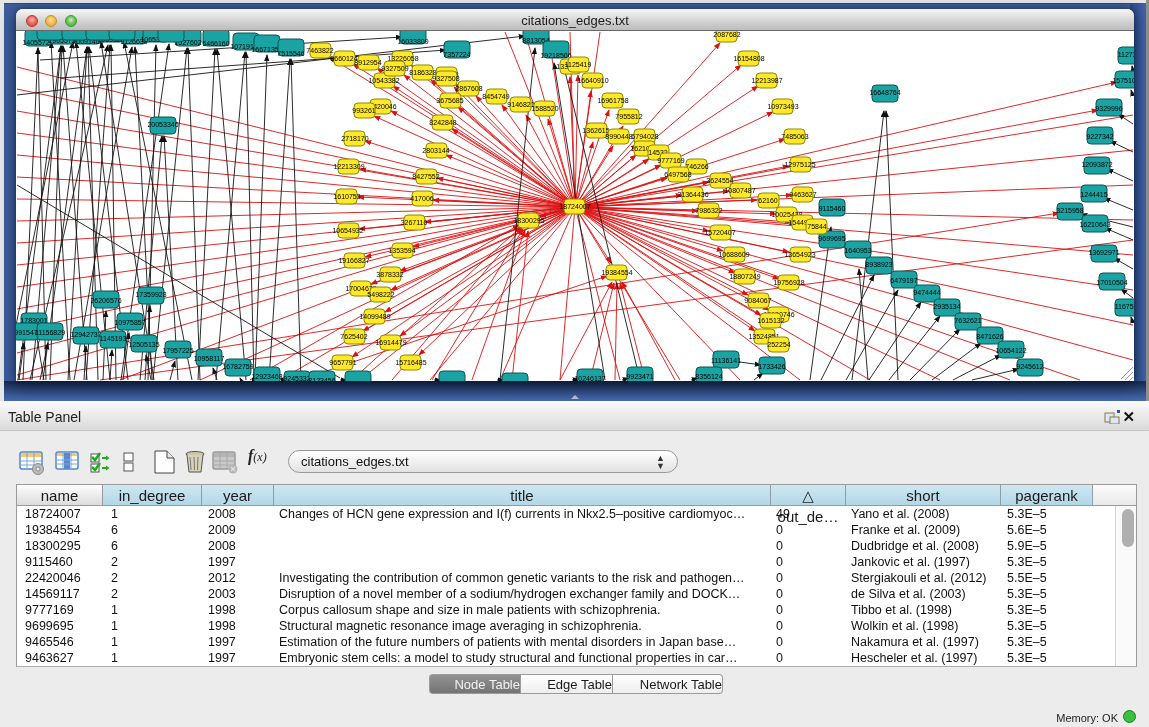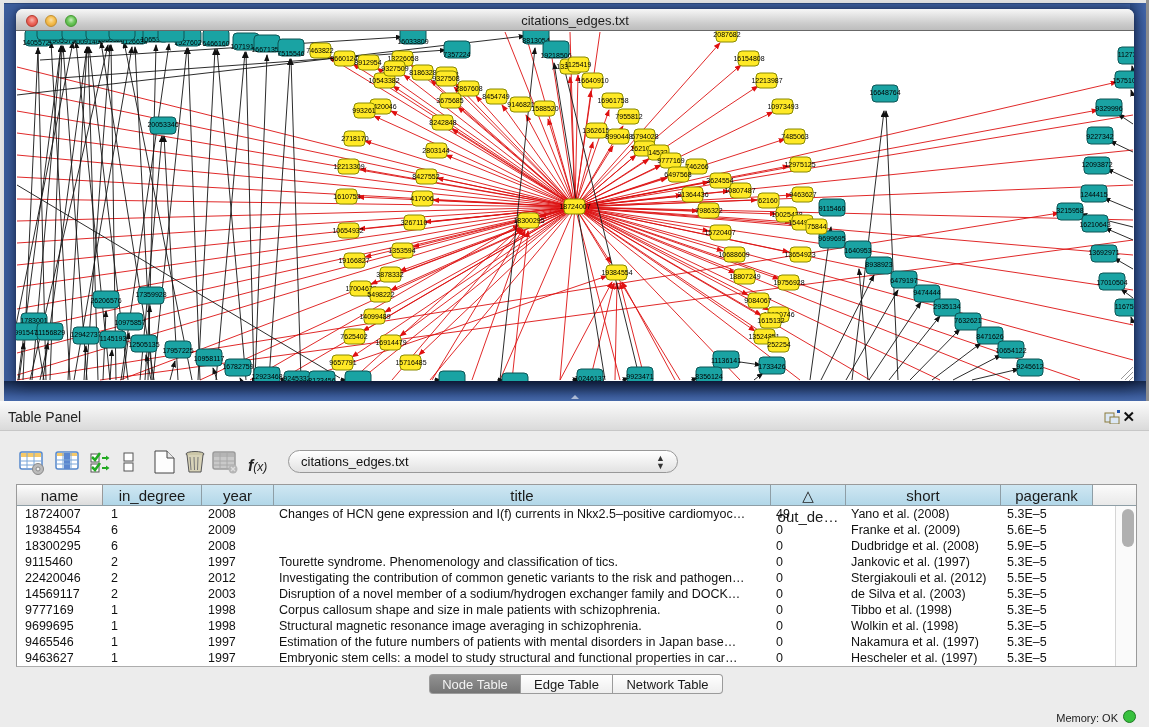--- a/index.html
+++ b/index.html
@@ -55,21 +55,21 @@
 .c1{left:94px;width:90px}
 .c2{left:191px;width:66px}
 .c3{left:262px;width:492px}
 .c4{left:759px;width:70px}
 .c5{left:834px;width:150px}
 .c6{left:990px;width:86px}
 #vsb{position:absolute;left:1098px;top:21px;width:21px;height:160px;background:#fafafa;border-left:1px solid #d5d5d5}
 #vsb .th{position:absolute;left:6px;top:3px;width:12px;height:38px;border-radius:6px;background:#b0b0b0}
 
 #tabs{position:absolute;left:429px;top:273px;width:295px;height:22px;font-size:13px}
-#tabs div{position:absolute;top:0;height:20px;line-height:20px;text-align:center;border:1px solid #9b9b9b}
+#tabs div{position:absolute;top:0;height:20px;line-height:20px;text-align:right;border:1px solid #9b9b9b}
 #tabs .t0{left:0;width:91px;background:linear-gradient(#929292,#747474);color:#f3f3f3;border-radius:4px 0 0 4px;border-right:none}
 #tabs .t1{left:91px;width:93px;background:linear-gradient(#ffffff,#eeeeee);color:#1a1a1a}
 #tabs .t2{left:184px;width:110px;background:linear-gradient(#ffffff,#eeeeee);color:#1a1a1a;border-radius:0 4px 4px 0;border-left:none}
 
 #mem{position:absolute;right:31px;top:311px;font-size:11px;color:#222}
 #memdot{position:absolute;right:13px;top:309px;width:13px;height:13px;border-radius:50%;background:#38c13e;border:1px solid #1f7a24}
 </style></head><body>
 <div id="app">
 <div id="blue">
       <div class="shTop"></div>
@@ -655,21 +655,21 @@
           <path d="M4 5l2 17h12l2-17" fill="#d8d3b8" stroke="#555"></path>
           <path d="M7 7l1 13M11 7l.5 13M15 7l-.5 13" stroke="#777"></path>
         </svg>
   <svg class="ic" style="left:212px" width="28" height="26">
           <rect x="1" y="2" width="22" height="17" rx="2" fill="#c9c9c9" stroke="#9a9a9a" stroke-width="1.5"></rect>
           <rect x="2" y="3" width="20" height="4" fill="#b5b5b5"></rect>
           <path d="M2 11h20M2 15h20M8 3v16M15 3v16" stroke="#a8a8a8"></path>
           <circle cx="21" cy="19" r="4.5" fill="#b5b5b5"></circle>
           <path d="M19 17l4 4M23 17l-4 4" stroke="#ddd" stroke-width="1.4"></path>
         </svg>
-  <span class="ic" style="left:248px;top:25px;font-size:16px;font-style:italic;color:#222;font-family:Liberation Sans, sans-serif"><b>f</b><span style="font-size:12px">(x)</span></span>
+  <span class="ic" style="left:248px;top:15px;font-size:16px;font-style:italic;color:#222;font-family:Liberation Serif, serif"><b>f</b><span style="font-size:12px">(x)</span></span>
   <div id="combo">citations_edges.txt<span class="arr">▲<br>▼</span></div>
  </div>
  <div id="tbl">
   <div id="thead">
    <div class="h0">name</div>
           <div class="h1">in_degree</div>
           <div class="h2">year</div>
    <div class="h3">title</div>
           <div class="h4">△ out_de…</div>
           <div class="h5">short</div>
@@ -699,21 +699,20 @@
             <div class="c1">6</div>
             <div class="c2">2008</div>
             <div class="c4">0</div>
             <div class="c5">Dudbridge et al. (2008)</div>
             <div class="c6">5.9E–5</div>
           </div>
 <div class="tr">
             <div class="c0">9115460</div>
             <div class="c1">2</div>
             <div class="c2">1997</div>
-            <div class="c3">Tourette syndrome. Phenomenology and classification of tics.</div>
             <div class="c4">0</div>
             <div class="c5">Jankovic et al. (1997)</div>
             <div class="c6">5.3E–5</div>
           </div>
 <div class="tr">
             <div class="c0">22420046</div>
             <div class="c1">2</div>
             <div class="c2">2012</div>
             <div class="c3">Investigating the contribution of common genetic variants to the risk and pathogen…</div>
             <div class="c4">0</div>

